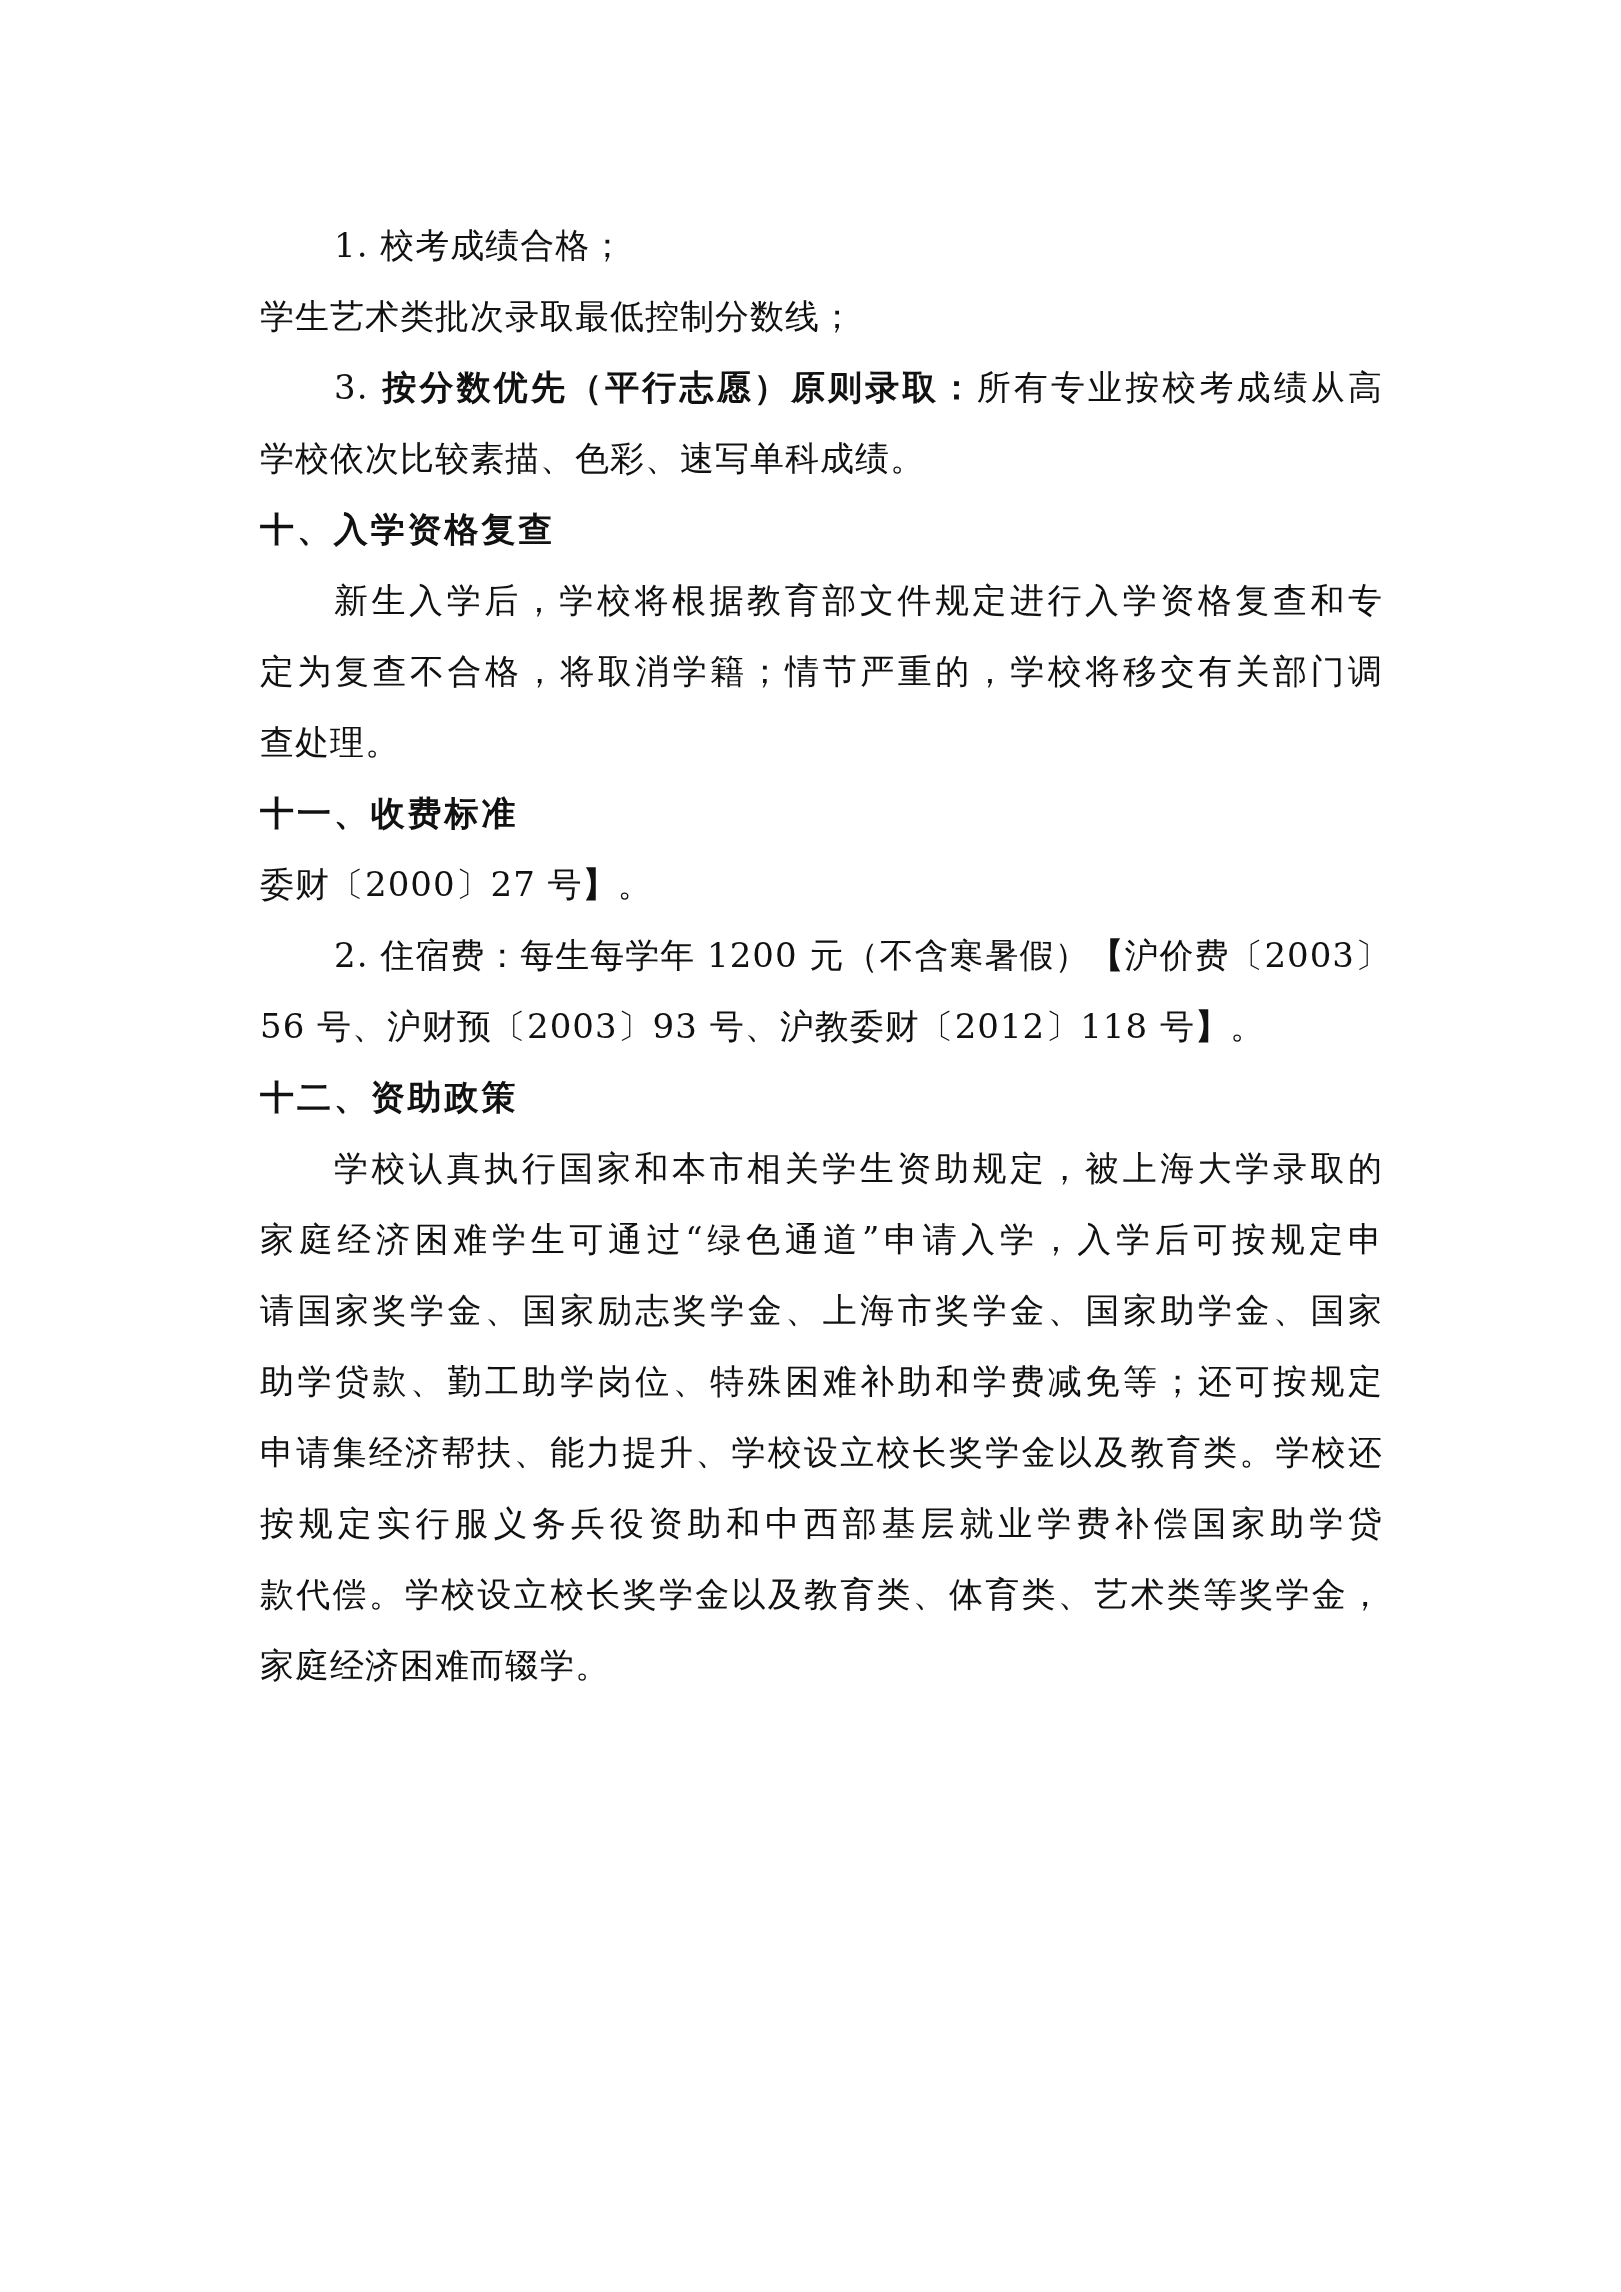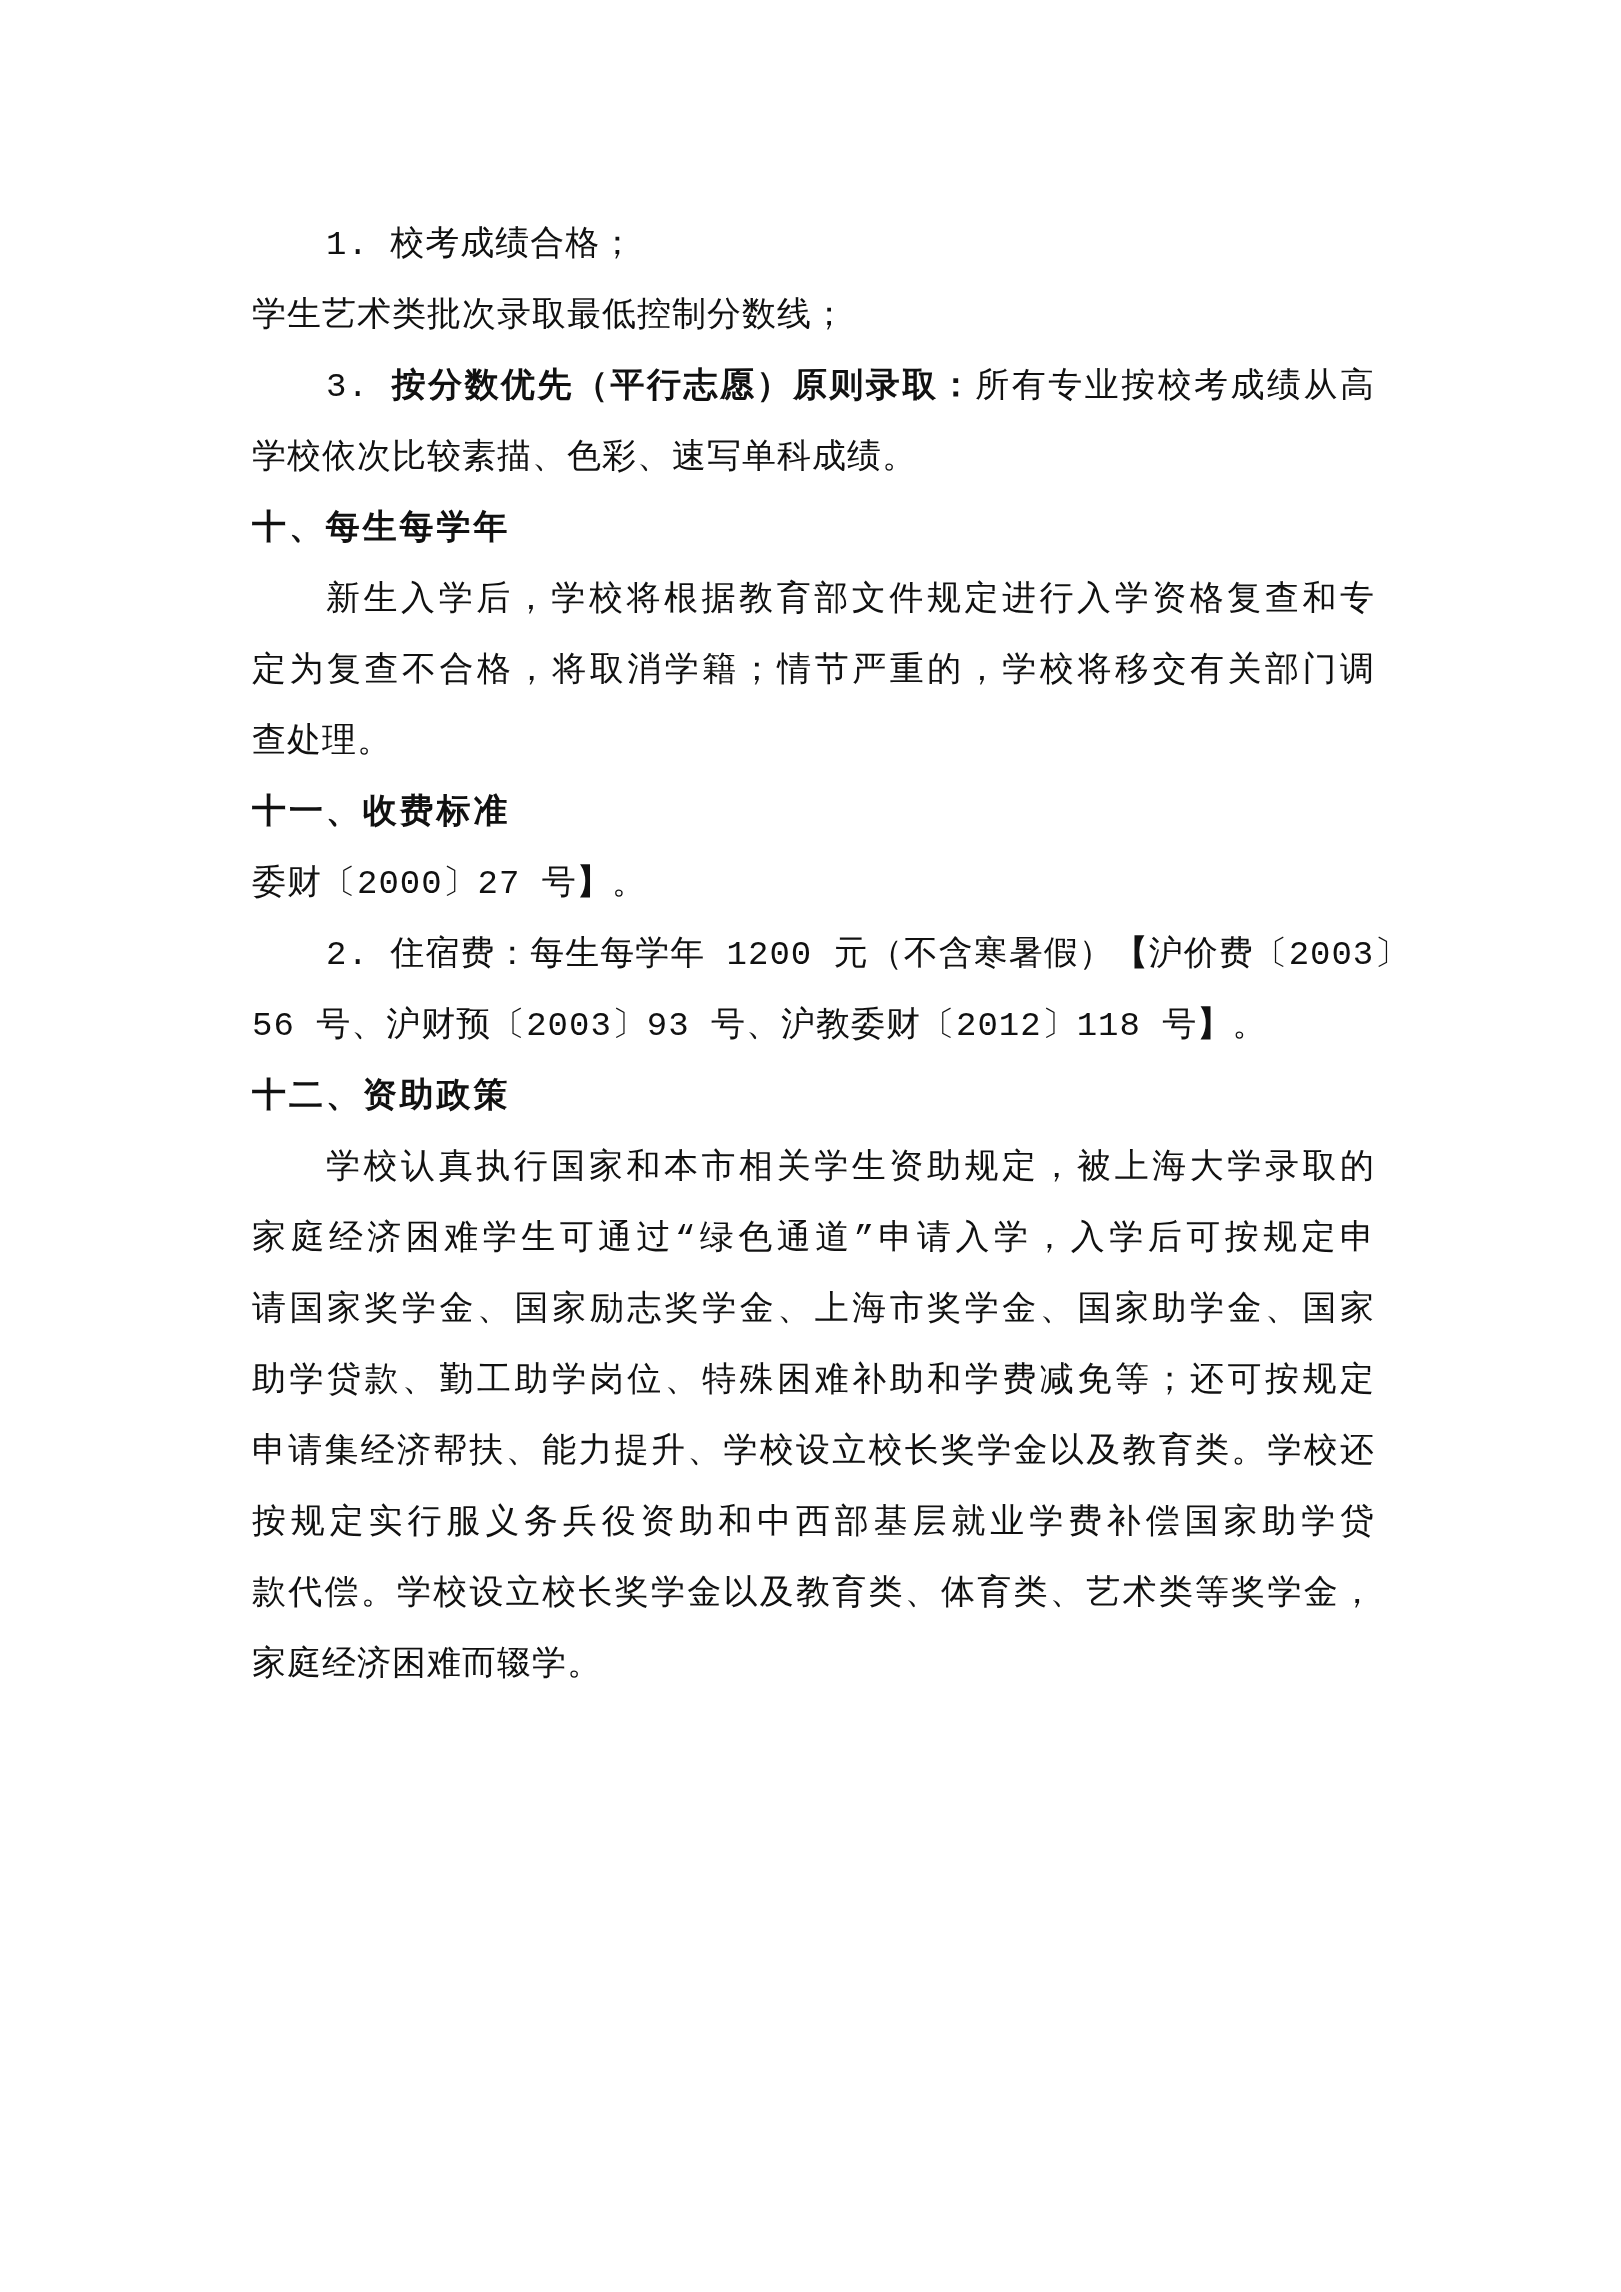--- a/index.html
+++ b/index.html
@@ -10,24 +10,23 @@
     body {
       width: 1621px;
       height: 2293px;
       position: relative;
       overflow: hidden;
       font-family: "DejaVu Serif", "Liberation Serif", serif;
       color: #111111;
     }
     .page {
       position: absolute;
-      left: 252px;
+      left: 260px;
       top: 210px;
       width: 1123px;
-      font-family: Liberation Mono, monospace;
     }
     .line {
       height: 71px;
       line-height: 71px;
       font-size: 34px;
       white-space: nowrap;
       text-align: justify;
       text-align-last: justify;
       letter-spacing: 1px;
     }
@@ -48,21 +47,21 @@
 </head>
 <body>
 
 <div class="page">
 
   <div class="line indent last">1. 校考成绩合格；</div>
   <div class="line last">学生艺术类批次录取最低控制分数线；</div>
   <div class="line indent"><span>3. </span><span class="b">按分数优先（平行志愿）原则录取：</span><span>所有专业按校考成绩从高</span></div>
   <div class="line last">学校依次比较素描、色彩、速写单科成绩。</div>
 
-  <div class="line heading">十、每生每学年</div>
+  <div class="line heading">十、入学资格复查</div>
   <div class="line indent">新生入学后，学校将根据教育部文件规定进行入学资格复查和专</div>
   <div class="line">定为复查不合格，将取消学籍；情节严重的，学校将移交有关部门调</div>
   <div class="line last">查处理。</div>
 
   <div class="line heading">十一、收费标准</div>
   <div class="line last"><span>委财〔2000〕27 号</span><span class="bracket">】</span><span>。</span></div>
   <div class="line indent"><span>2. 住宿费：每生每学年 1200 元（不含寒暑假）</span><span class="bracket">【</span><span>沪价费〔2003〕</span></div>
   <div class="line last"><span>56 号、沪财预〔2003〕93 号、沪教委财〔2012〕118 号</span><span class="bracket">】</span><span>。</span></div>
 
   <div class="line heading">十二、资助政策</div>

